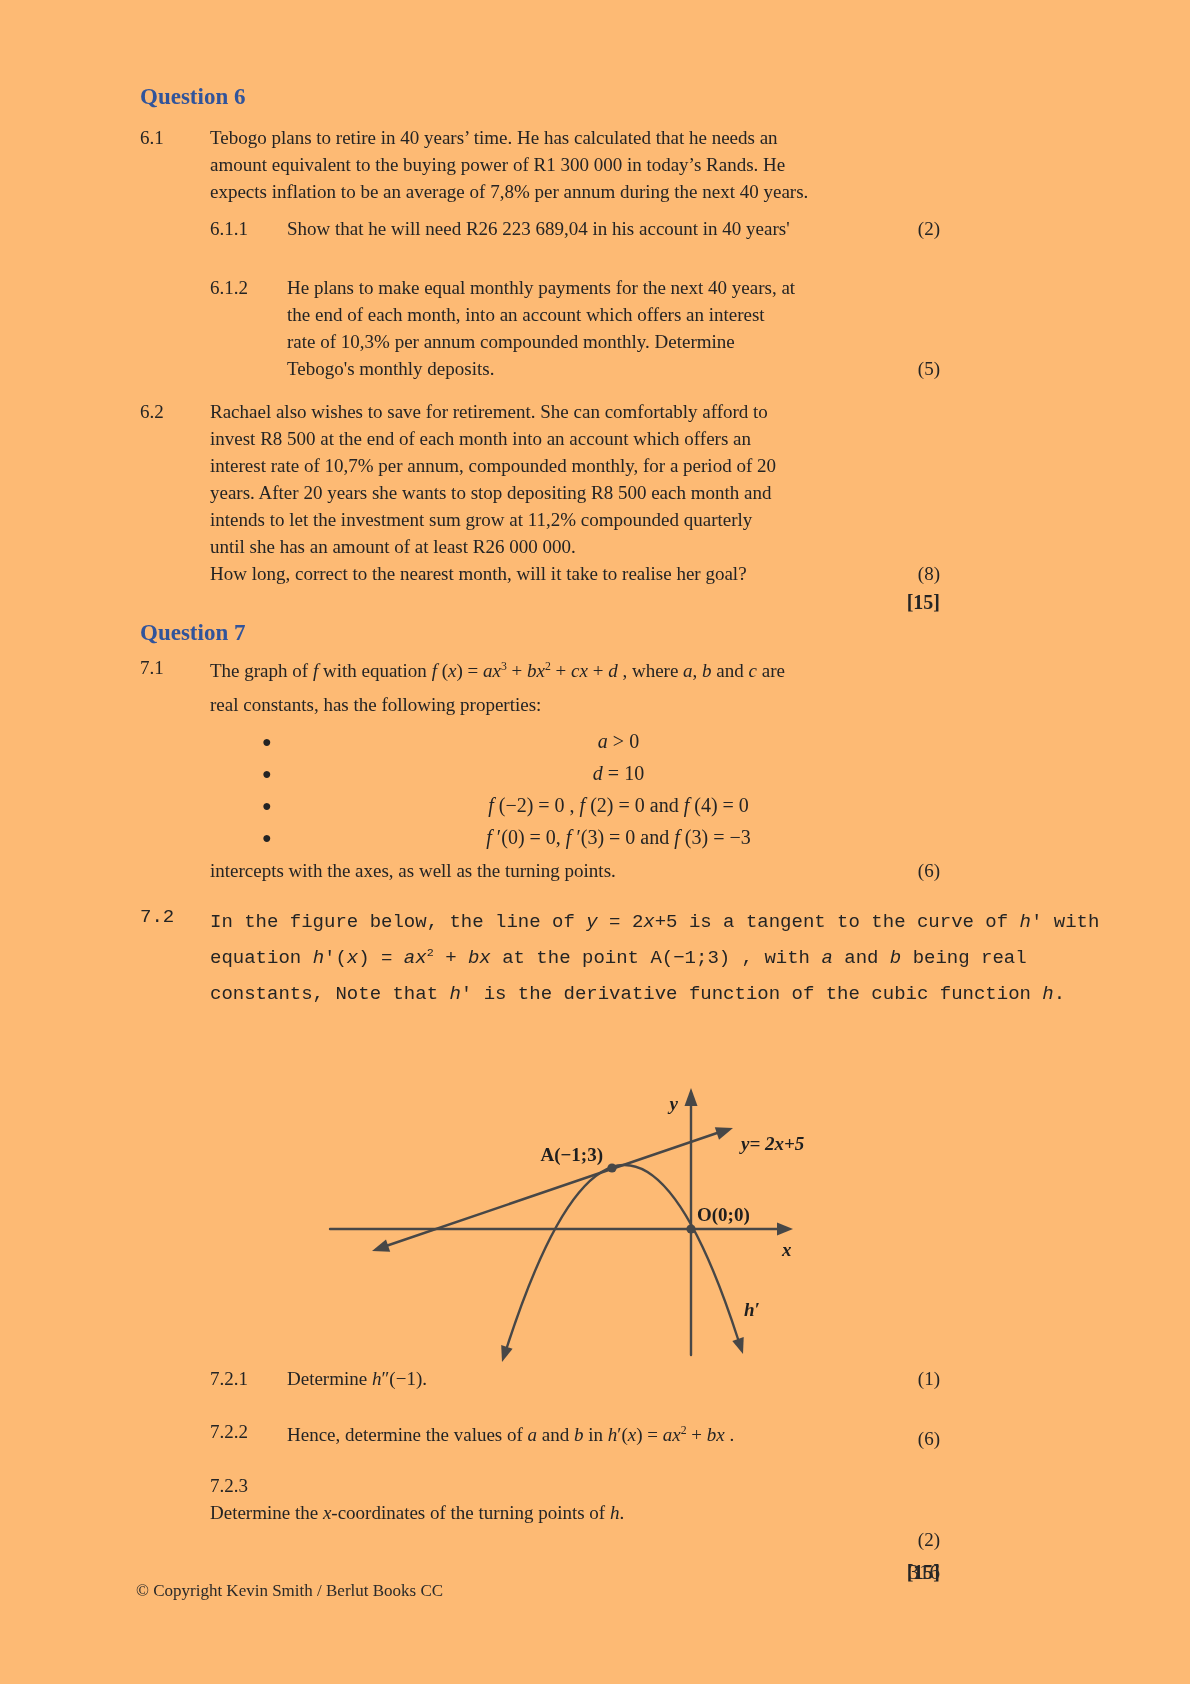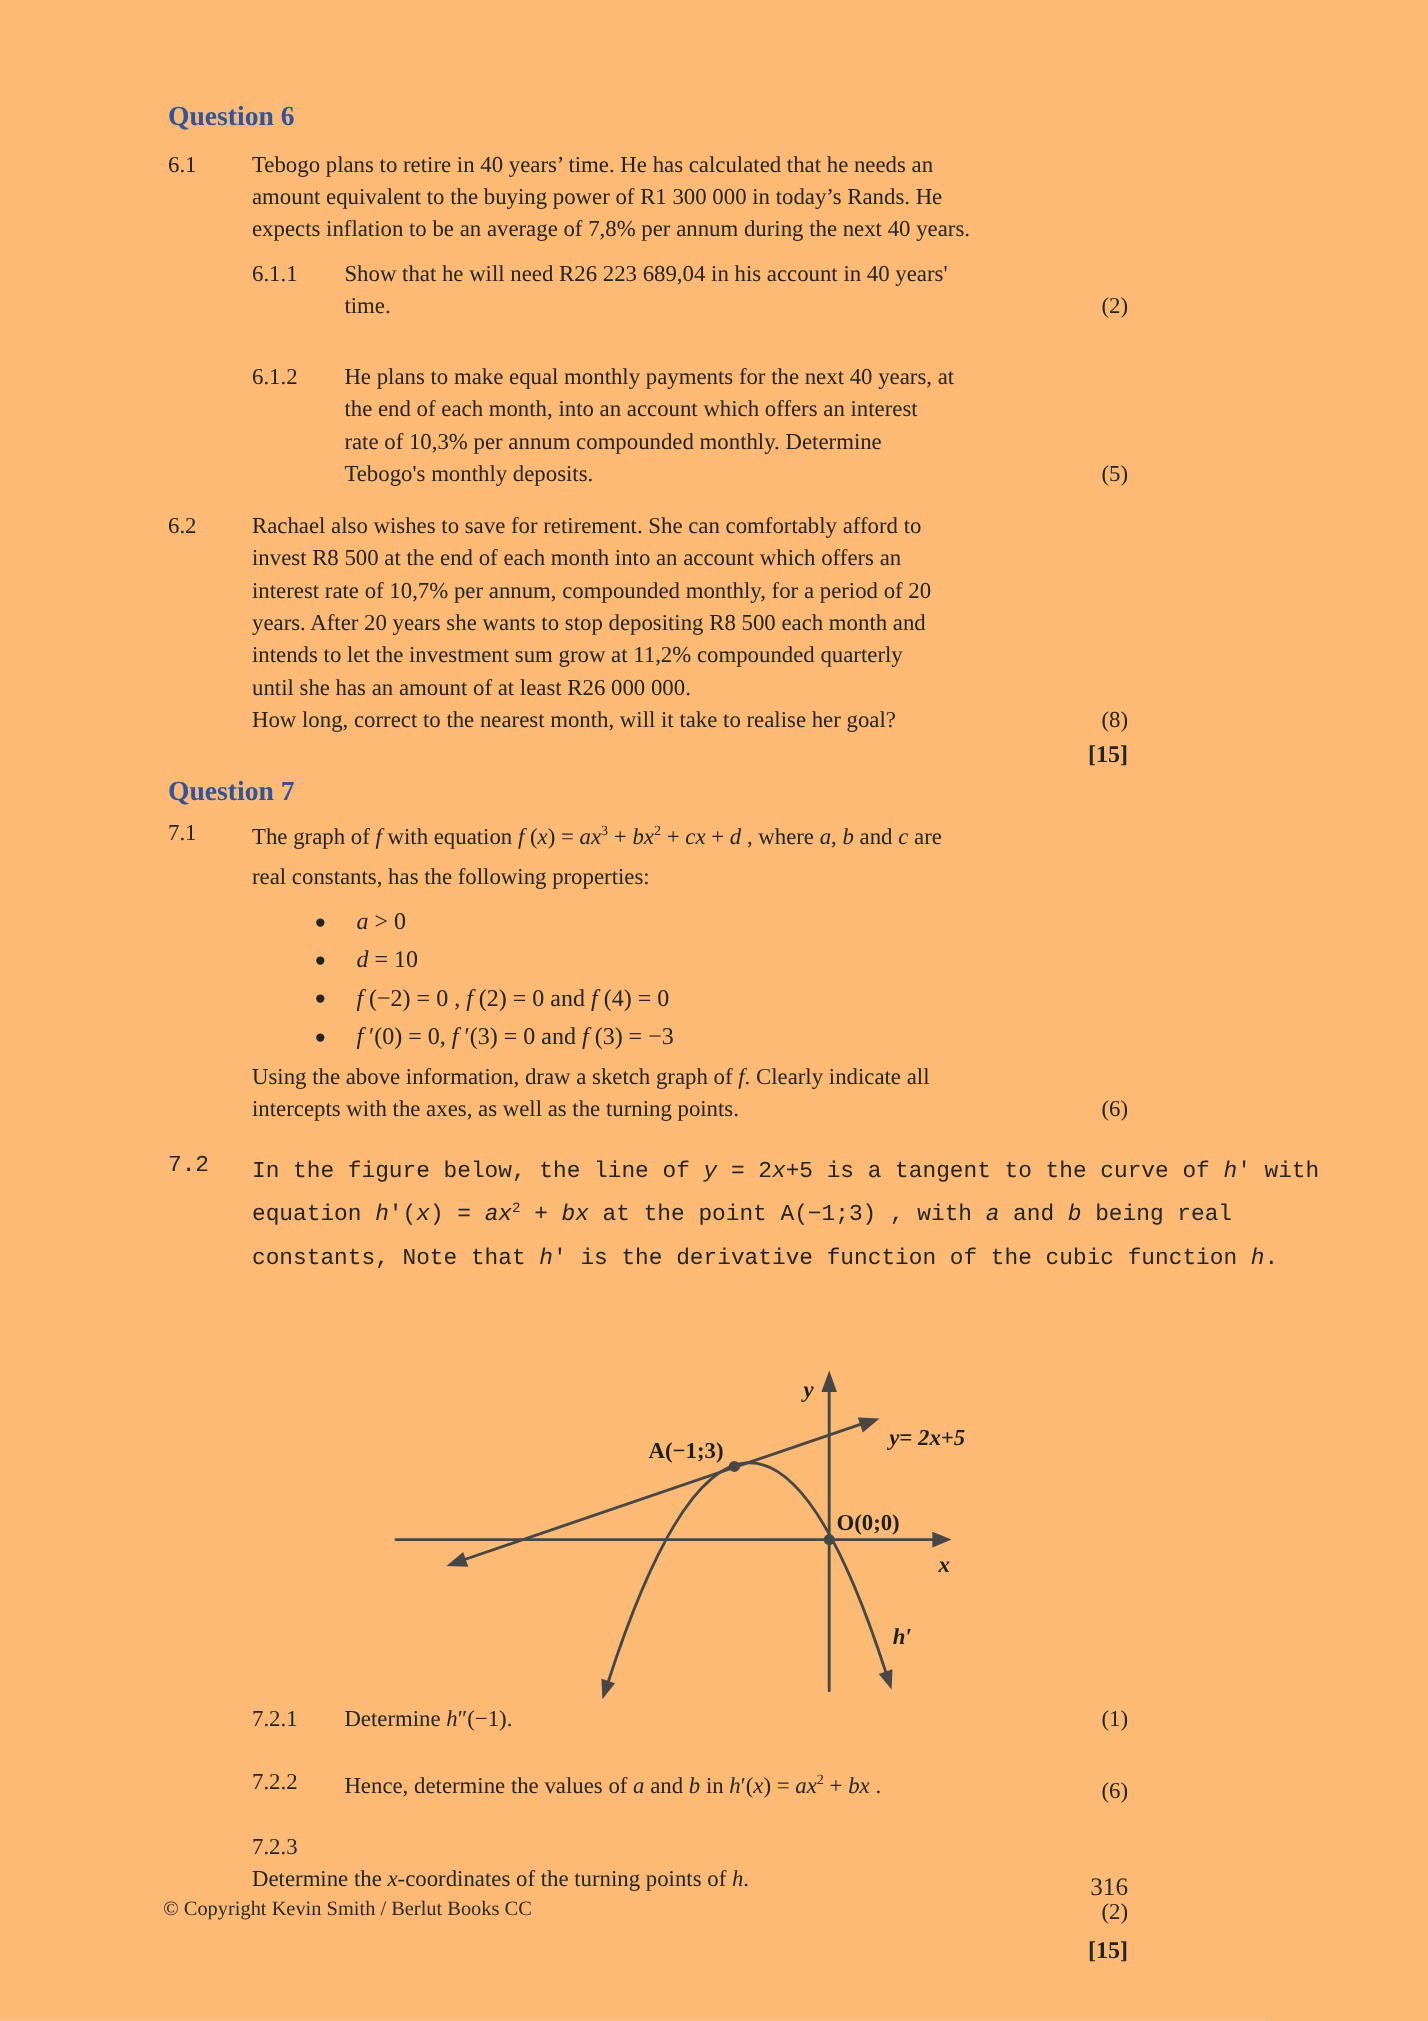--- a/index.html
+++ b/index.html
@@ -17,21 +17,21 @@
   .tline{white-space:nowrap;}
   .marks{width:58px;flex:none;text-align:right;font-size:19px;line-height:27px;align-self:flex-end;}
   .total{text-align:right;font-weight:bold;font-size:20px;line-height:27px;}
   .it{font-style:italic;}
   .sup{font-size:0.62em;vertical-align:super;line-height:0;}
   .indent1{margin-left:70px;}
   .mathlh .tline{line-height:34px;}
   .mathlh2 .tline{line-height:36px;}
   .brow{display:flex;margin-left:122px;font-size:20px;line-height:27px;margin-bottom:5px;}
   .bdot{width:35px;flex:none;font-size:16px;line-height:27px;}
-  .bbody{flex:1;min-width:0;}
+  .bbody{flex:1;min-width:0;text-align:center;}
   .figure{margin:70px 0 0 160px;width:530px;height:295px;}
   .figure svg text{font-family:"Liberation Serif","DejaVu Serif",serif;font-weight:bold;font-size:19px;fill:#1f1f1f;}
   .svgit{font-style:italic;}
   .stroke{stroke:#474747;stroke-width:2.4;fill:none;stroke-linecap:round;}
   .fillshape{fill:#474747;stroke:none;}
   .footer{position:absolute;left:136px;top:1581px;font-size:17px;color:#2a2a2a;}
   .pagenum{position:absolute;left:840px;top:1560px;width:100px;text-align:right;font-size:21px;color:#2a2a2a;}
 </style>
 </head>
 <body>
@@ -47,21 +47,20 @@
           <div class="tline"><span>Tebogo plans to retire in 40 years’ time. He has calculated that he needs an</span></div>
           <div class="tline"><span>amount equivalent to the buying power of R1 300 000 in today’s Rands. He</span></div>
           <div class="tline"><span>expects inflation to be an average of 7,8% per annum during the next 40 years.</span></div>
         </div>
     </div>
 
     <div class="row indent1" style="margin-top:10px;">
       <div class="num2">6.1.1</div>
       <div class="body">
           <div class="tline"><span>Show that he will need R26 223 689,04 in his account in 40 years'</span></div>
-          <div class="tline"><span>time.</span></div>
         </div>
       <div class="marks">(2)</div>
     </div>
 
     <div class="row indent1" style="margin-top:32px;">
       <div class="num2">6.1.2</div>
       <div class="body">
           <div class="tline"><span>He plans to make equal monthly payments for the next 40 years, at</span></div>
           <div class="tline"><span>the end of each month, into an account which offers an interest</span></div>
           <div class="tline"><span>rate of 10,3% per annum compounded monthly. Determine</span></div>
@@ -119,21 +118,20 @@
         <div class="bdot">●</div>
         <div class="bbody">
             <div class="tline"><span class="it">f</span><span> ′(0) = 0,  </span><span class="it">f</span><span> ′(3) = 0  and  </span><span class="it">f</span><span> (3) = −3</span></div>
           </div>
       </div>
     </div>
 
     <div class="row" style="margin-top:6px;">
       <div class="num"></div>
       <div class="body">
-          <div class="tline"><span>Using the above information, draw a sketch graph of </span><span class="it">f</span><span>. Clearly indicate all</span></div>
           <div class="tline"><span>intercepts with the axes, as well as the turning points.</span></div>
         </div>
       <div class="marks">(6)</div>
     </div>
 
     <div class="row mathlh2" style="margin-top:20px;font-family:Liberation Mono, monospace;">
       <div class="num">7.2</div>
       <div class="body">
           <div class="tline"><span>In the figure below, the line of  </span><span class="it">y</span><span> = 2</span><span class="it">x</span><span>+5  is a tangent to the curve of  </span><span class="it">h</span><span>′  with</span></div>
           <div class="tline"><span>equation  </span><span class="it">h</span><span>′(</span><span class="it">x</span><span>) = </span><span class="it">ax</span><span class="sup">2</span><span> + </span><span class="it">bx</span><span>  at the point  A(−1;3) ,  with  </span><span class="it">a</span><span>  and  </span><span class="it">b</span><span>  being real</span></div>

